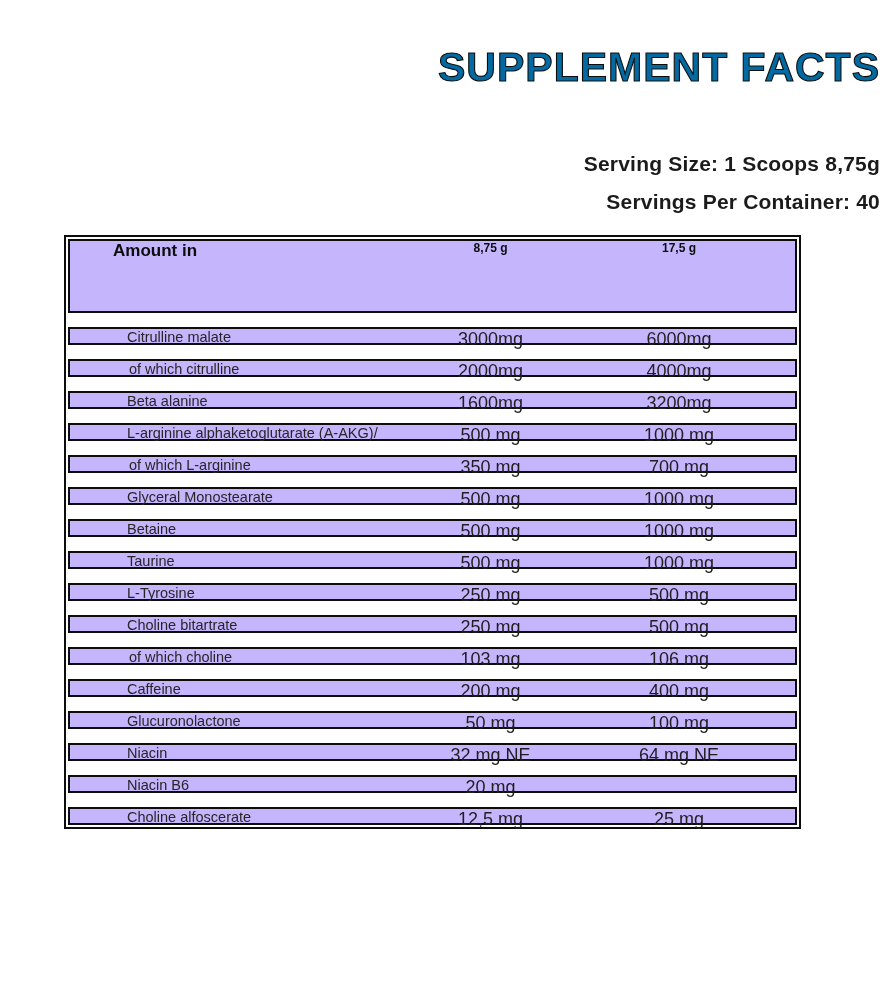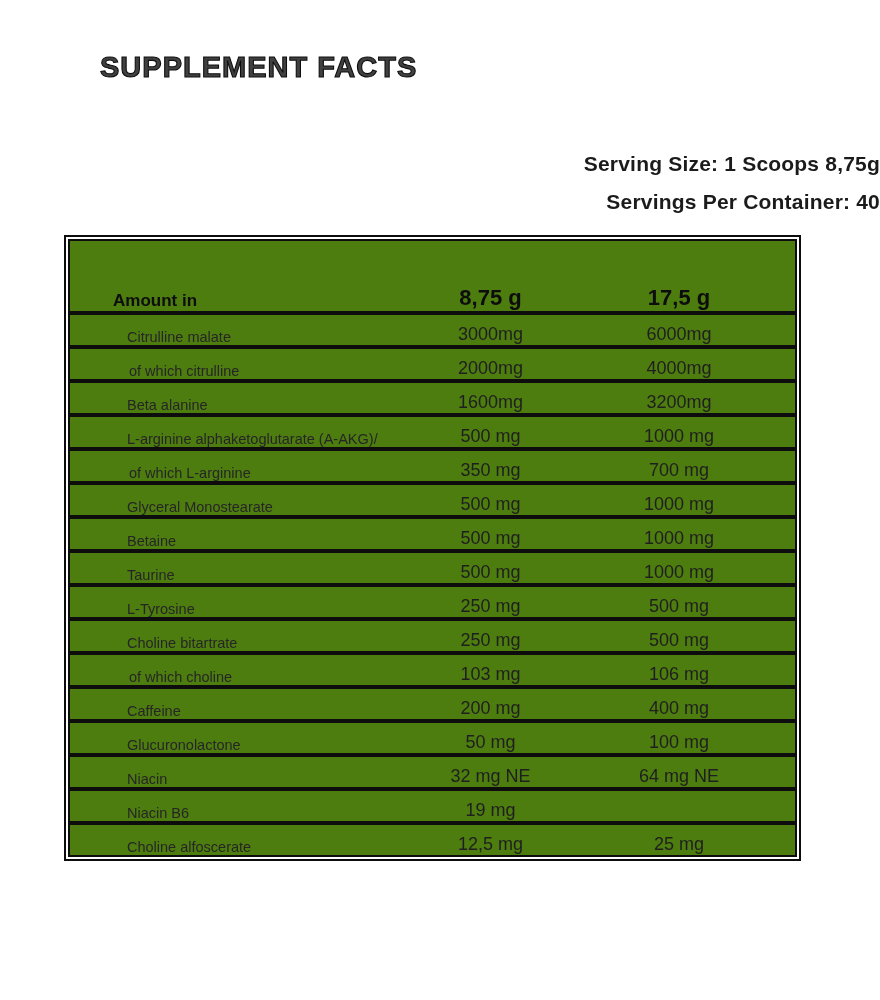--- a/index.html
+++ b/index.html
@@ -9,26 +9,26 @@
   body {
     width: 880px;
     height: 1000px;
     background: #ffffff;
     font-family: "Liberation Sans", "DejaVu Sans", sans-serif;
     color: #111111;
     overflow: hidden;
   }
   .page-title {
     margin: 42px 0 0 100px;
-    text-align: left;
-    font-size: 29px;
+    text-align: right;
+    font-size: 41px;
     line-height: 50px;
     font-weight: 900;
     letter-spacing: 1px;
-    color: #404040;
+    color: #0369a1;
     -webkit-text-stroke: 1.1px #0d0d0d;
   }
   .serving-info {
     margin: 53px 0 0 65px;
   }
   .serving-line {
     font-size: 21px;
     font-weight: 700;
     line-height: 38px;
     color: #1b1b1b;
@@ -39,30 +39,30 @@
     box-sizing: border-box;
     margin: 14px 0 0 64px;
     width: 737px;
     border: 2px solid #0d0d0d;
     padding: 2px;
     background: #ffffff;
   }
   .trow {
     box-sizing: border-box;
     display: flex;
-    align-items: flex-end;
+    align-items: flex-start;
     border: 2px solid #0d0d0d;
-    background: #4d7c0f;
+    background: #c4b5fd;
   }
   .header-row {
     height: 74px;
   }
   .body-row {
-    height: 34px;
-    margin-top: 0;
+    height: 18px;
+    margin-top: 14px;
   }
   .cell {
     box-sizing: border-box;
     white-space: nowrap;
     overflow: visible;
   }
   .cell.name {
     flex: 0 0 45%;
     font-size: 14.5px;
     font-weight: 400;
@@ -79,21 +79,21 @@
     font-weight: 400;
     color: #1f1f1f;
   }
   .header-row .cell.name {
     font-size: 17px;
     font-weight: 700;
     color: #0d0d0d;
     padding-left: 43px;
   }
   .header-row .cell.val {
-    font-size: 22px;
+    font-size: 12px;
     font-weight: 700;
     color: #0d0d0d;
   }
   #rows-host { display: contents; }
 </style>
 </head>
 <body>
 
 <div>
 
@@ -192,21 +192,21 @@
   </div>
 
   <div class="trow body-row indent-1">
     <div class="cell name">Niacin</div>
     <div class="cell val">32 mg NE</div>
     <div class="cell val">64 mg NE</div>
   </div>
 
   <div class="trow body-row indent-1">
     <div class="cell name">Niacin B6</div>
-    <div class="cell val">19 mg</div>
+    <div class="cell val">20 mg</div>
   </div>
 
   <div class="trow body-row indent-1">
     <div class="cell name">Choline alfoscerate</div>
     <div class="cell val">12,5 mg</div>
     <div class="cell val">25 mg</div>
   </div>
 </div>
 
   </div>

